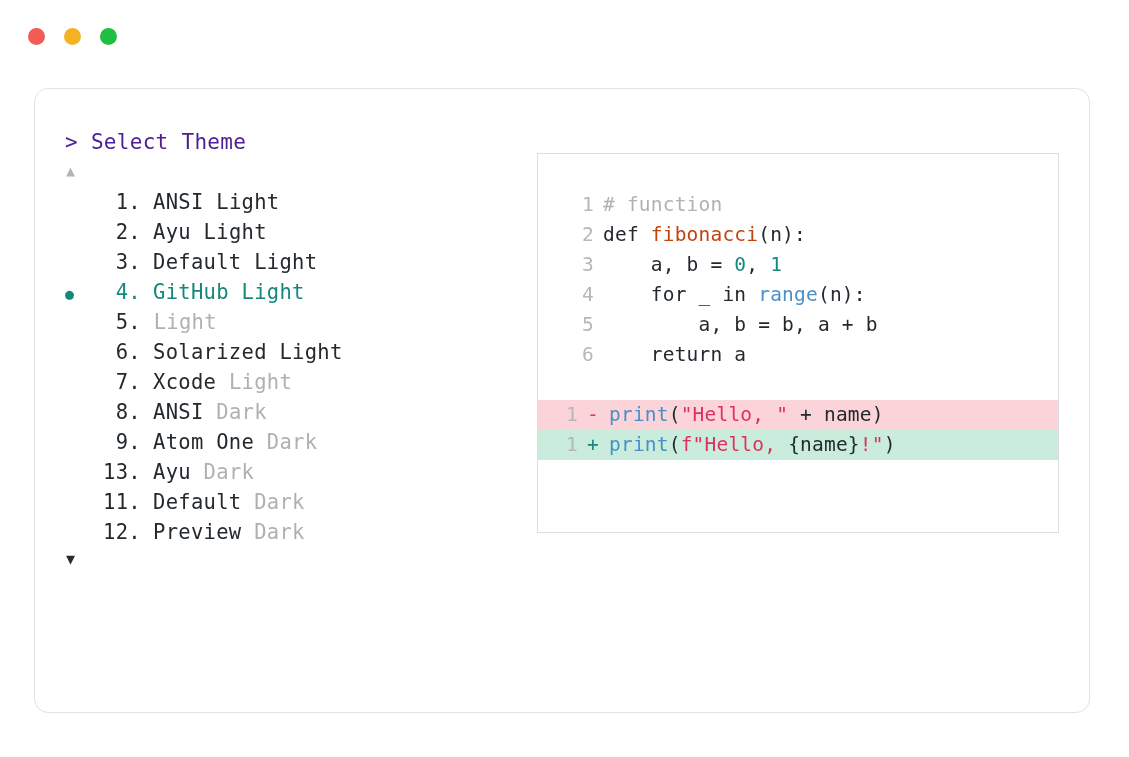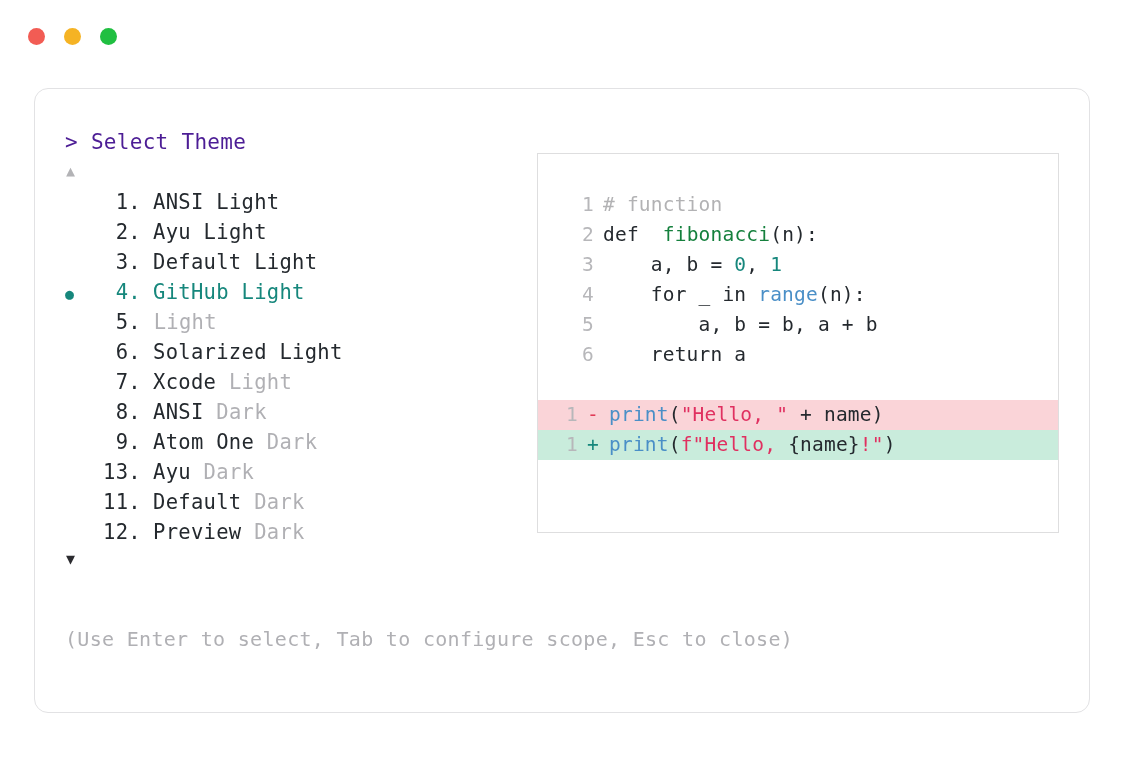--- a/index.html
+++ b/index.html
@@ -158,21 +158,21 @@
     text-align: right;
     color: #b7b7ba;
     padding-right: 9px;
   }
   .code-line .content { color: #24292e; }
 
   .code-body { padding-left: 16px; }
 
   .tok-comment { color: #b2b2b4; margin-top: 24px; }
   .tok-kw      { color: #24292e; }
-  .tok-fn-def  { color: #15803d; margin-left: 12px; }
+  .tok-fn-def  { color: #c2410c; }
   .tok-fn      { color: #4a8fc7; }
   .tok-num     { color: #16877c; }
   .tok-str     { color: #e03060; }
   .tok-plain   { color: #24292e; }
 
   .code-gap { height: 30px; }
 
   .diff-line { display: flex; align-items: baseline; white-space: pre; }
   .diff-line .gutter {
     width: 40px;
@@ -243,16 +243,15 @@
           <div class="preview-box">
             <div class="code code-body" id="code-body"><div class="code-line"><span class="gutter">1</span><span class="content"><span class="tok-comment"># function</span></span></div><div class="code-line"><span class="gutter">2</span><span class="content"><span class="tok-kw">def </span><span class="tok-fn-def">fibonacci</span><span class="tok-plain">(n):</span></span></div><div class="code-line"><span class="gutter">3</span><span class="content"><span class="tok-plain">    a, b = </span><span class="tok-num">0</span><span class="tok-plain">, </span><span class="tok-num">1</span></span></div><div class="code-line"><span class="gutter">4</span><span class="content"><span class="tok-plain">    for _ in </span><span class="tok-fn">range</span><span class="tok-plain">(n):</span></span></div><div class="code-line"><span class="gutter">5</span><span class="content"><span class="tok-plain">        a, b = b, a + b</span></span></div><div class="code-line"><span class="gutter">6</span><span class="content"><span class="tok-plain">    return a</span></span></div></div>
             <div class="code-gap"></div>
             <div class="code" id="diff-body"><div class="diff-line del"><span class="gutter">1</span><span class="sign">-</span><span class="content"><span class="tok-fn">print</span><span class="tok-plain">(</span><span class="tok-str">"Hello, "</span><span class="tok-plain"> + name)</span></span></div><div class="diff-line add"><span class="gutter">1</span><span class="sign">+</span><span class="content"><span class="tok-fn">print</span><span class="tok-plain">(</span><span class="tok-str">f"Hello, </span><span class="tok-plain">{name}</span><span class="tok-str">!"</span><span class="tok-plain">)</span></span></div></div>
           </div>
         </div>
 
       </div>
     </div>
 
-    <div class="hint">(Use Enter to select, Tab to configure scope, Esc to close)</div>
   </div>
 
 </div>
 
 </body></html>

